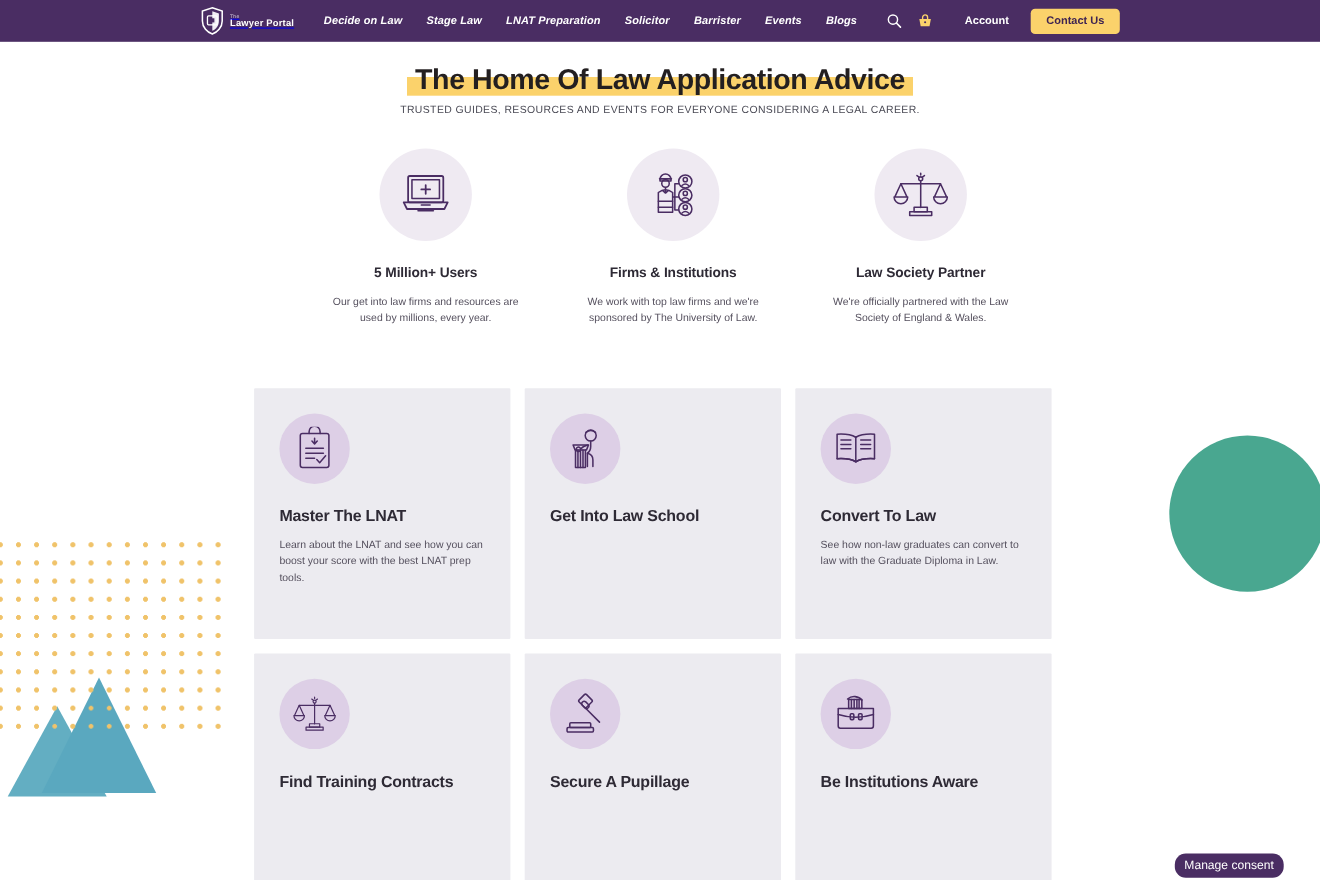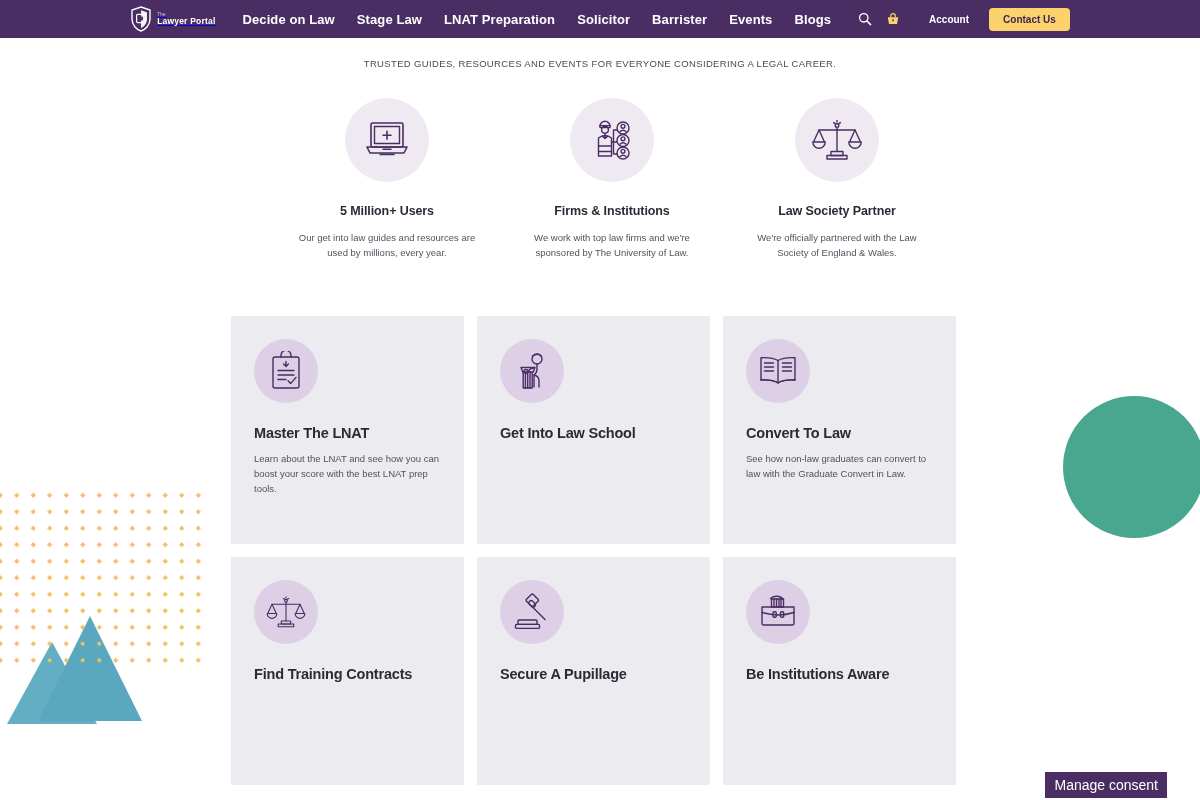--- a/index.html
+++ b/index.html
@@ -66,26 +66,27 @@
     height: 38px;
   }
   #logo { display: flex; align-items: center; gap: 5px; margin-right: 16px; }
   #logo-shield { width: 22px; height: 26px; display: block; }
   #logo-text { display: flex; flex-direction: column; line-height: 1; }
   #logo-the { font-size: 4.5px; color: #d9cfe4; letter-spacing: .3px; }
   #logo-name { font-size: 8.5px; color: #ffffff; font-weight: 600; letter-spacing: .2px; white-space: nowrap; }
 
   .nav-link {
     color: #ffffff;
-    font-size: 13px;
+    font-size: 10px;
     font-weight: 700;
     text-decoration: none;
     padding: 0 11px;
     white-space: nowrap;
     letter-spacing: .1px;
+    font-style: italic;
   }
   .nav-icon-btn {
     width: 22px; height: 22px;
     display: flex; align-items: center; justify-content: center;
     margin: 0 3px;
   }
   .nav-icon-btn svg { display: block; }
   #nav-account {
     color: #fff; font-size: 10px; font-weight: 600;
     text-decoration: none; padding: 0 14px 0 22px; white-space: nowrap;
@@ -202,23 +203,23 @@
     line-height: 1.58;
     color: #55505e;
   }
 
   
   #manage-consent {
     position: absolute;
     right: 33px; bottom: 2px;
     background: #4a2d63;
     color: #ffffff;
-    font-size: 14px;
+    font-size: 11px;
     padding: 5px 9px;
-    border-radius: 0;
+    border-radius: 10px;
     z-index: 60;
     white-space: nowrap;
     cursor: pointer;
   }
 
   .icon-line { fill: none; stroke: #4a2d63; stroke-width: 1.6; stroke-linecap: round; stroke-linejoin: round; }
   .icon-line-sm { fill: none; stroke: #4a2d63; stroke-width: 1.4; stroke-linecap: round; stroke-linejoin: round; }
 </style>
 </head>
 <body>
@@ -272,38 +273,42 @@
         </svg>
       </div>
 
       <a id="nav-account" href="#">Account</a>
 
       <button id="contact-btn">Contact Us</button>
     </div>
   </nav>
 
   <div class="section-head" style="margin-top:20px; position:relative; z-index:5;">
+    <div class="headline">
+      <span class="hl-bg"></span>
+      <span class="hl-txt">The Home Of Law Application Advice</span>
+    </div>
     <div class="subhead">TRUSTED GUIDES, RESOURCES AND EVENTS FOR EVERYONE CONSIDERING A LEGAL CAREER.</div>
   </div>
 
   <div id="stats">
 
     <div class="stat">
       <div class="stat-iconwrap">
         <svg width="50" height="44" viewBox="0 0 50 44">
           <rect class="icon-line" x="9" y="5" width="32" height="24" rx="1.5"></rect>
           <rect class="icon-line-sm" x="12.5" y="8.5" width="25" height="17"></rect>
           <path class="icon-line" d="M25 13.2 v8 M21 17.2 h8"></path>
           <path class="icon-line" d="M5 29 h40 l-3 6 H8 Z"></path>
           <path class="icon-line-sm" d="M21 31.3 h8"></path>
           <path class="icon-line-sm" d="M18 36.5 h14"></path>
         </svg>
       </div>
       <div class="stat-title">5 Million+ Users</div>
-      <div class="stat-desc">Our get into law guides and resources are used by millions, every year.</div>
+      <div class="stat-desc">Our get into law firms and resources are used by millions, every year.</div>
     </div>
 
     <div class="stat">
       <div class="stat-iconwrap">
         <svg width="50" height="48" viewBox="0 0 50 48">
 
           <path class="icon-line-sm" d="M13 10.2 a5 5 0 0 1 10 0 v1.4 h-10 Z"></path>
           <path class="icon-line-sm" d="M12.6 9.6 h10.8"></path>
           <circle class="icon-line-sm" cx="18" cy="13.8" r="3.4"></circle>
           <path class="icon-line-sm" d="M11.5 22 q6.5 -5 13 0 v18 h-13 Z"></path>
@@ -386,21 +391,21 @@
       <div class="card-iconwrap">
         <svg width="40" height="34" viewBox="0 0 40 34">
           <path class="icon-line-sm" d="M20 6.5 q-6 -3.5 -17 -2.8 V26 q11 -0.7 17 2.8 q6 -3.5 17 -2.8 V3.7 Q26 3 20 6.5 Z"></path>
           <path class="icon-line-sm" d="M20 6.5 V28.8"></path>
           <path class="icon-line-sm" d="M6.5 9 h9 M6.5 13 h9 M6.5 17 h9"></path>
           <path class="icon-line-sm" d="M24.5 9 h9 M24.5 13 h9 M24.5 17 h9"></path>
           <path class="icon-line-sm" d="M3 26 q11 -0.7 17 2.8 q6 -3.5 17 -2.8"></path>
         </svg>
       </div>
       <div class="card-title">Convert To Law</div>
-      <div class="card-desc">See how non-law graduates can convert to law with the Graduate Convert in Law.</div>
+      <div class="card-desc">See how non-law graduates can convert to law with the Graduate Diploma in Law.</div>
     </div>
 
     <div class="card">
       <div class="card-iconwrap">
         <svg width="42" height="38" viewBox="0 0 54 48">
           <path class="icon-line-sm" d="M27 4.5 v1.5 M23.6 6.6 l1.6 1.1 M30.4 6.6 l-1.6 1.1"></path>
           <circle class="icon-line-sm" cx="27" cy="9.6" r="1.8"></circle>
           <path class="icon-line-sm" d="M27 11.6 v24"></path>
           <path class="icon-line-sm" d="M9 14 h36"></path>
           <path class="icon-line-sm" d="M9 14 L3.5 26 h11 Z"></path>

